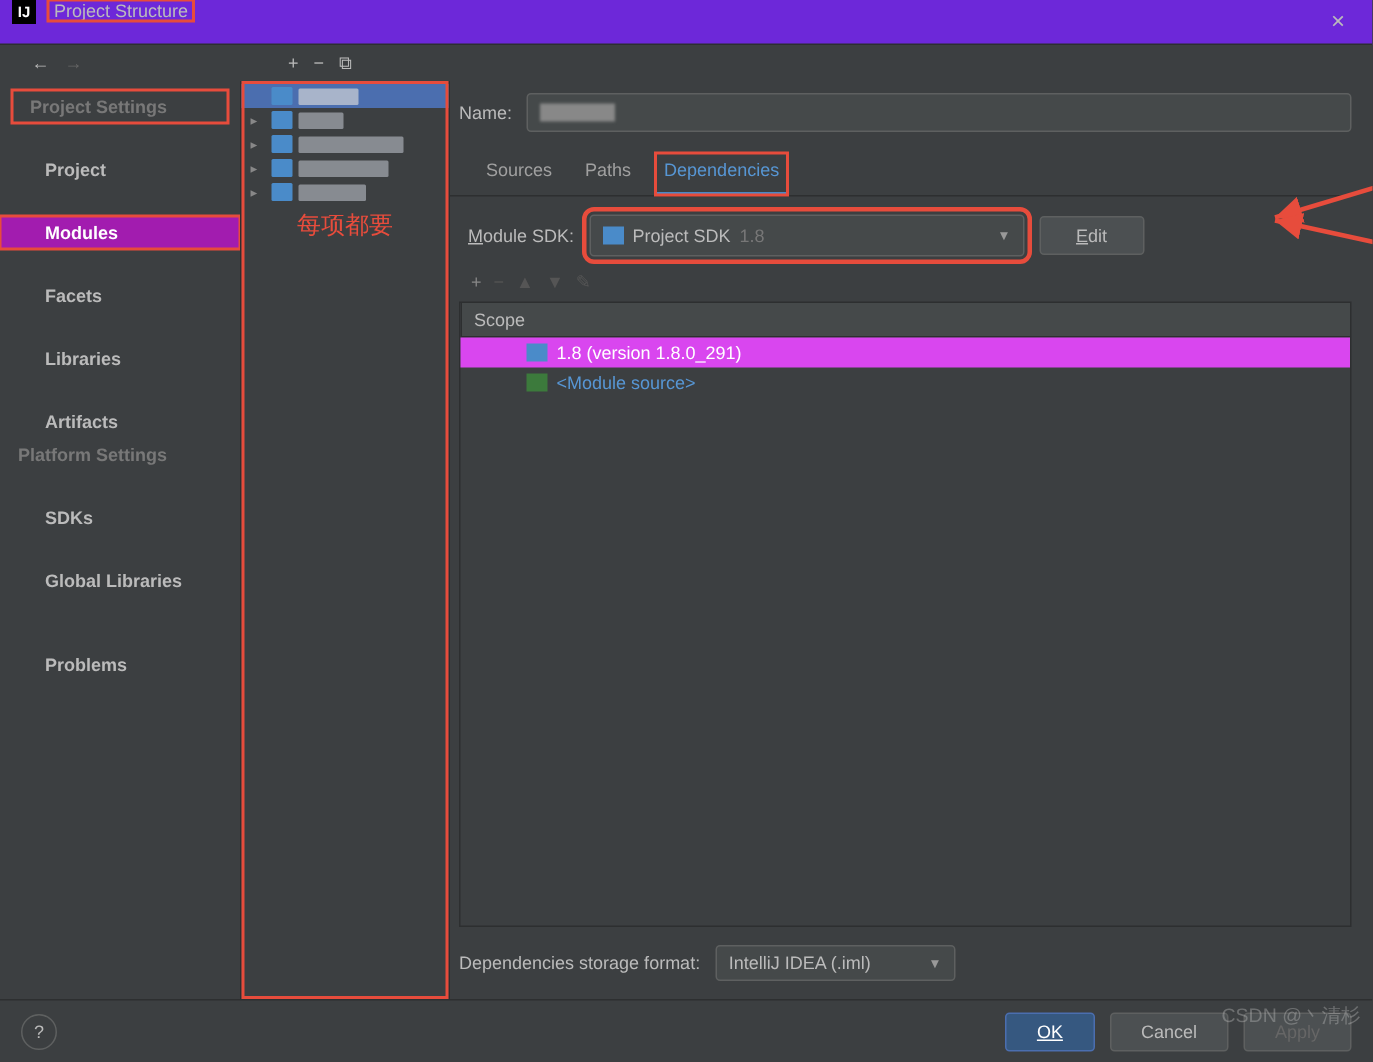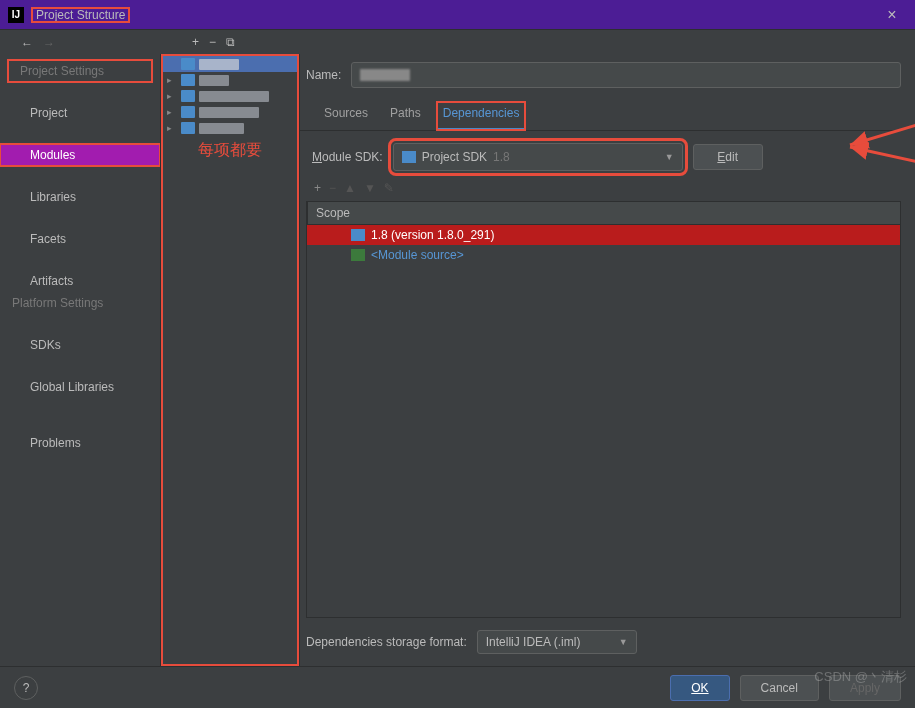--- a/index.html
+++ b/index.html
@@ -8,23 +8,23 @@
       font-size: 12px;
       background: #3c3f41;
       color: #bbbbbb;
       width: 915px;
       height: 708px;
       overflow: hidden;
       position: relative;
     }
     .titlebar {
       height: 30px;
-      background: #4c1d95;
-      display: flex;
-      align-items: center;
+      background: #6d28d9;
+      display: flex;
+      align-items: flex-start;
       padding: 0 8px;
       border-bottom: 1px solid #2d2f30;
     }
     .app-icon {
       width: 16px; height: 16px;
       background: #000;
       color: #fff;
       font-size: 10px;
       font-weight: bold;
       display: flex;
@@ -71,20 +71,21 @@
     }
     .mid-toolbar .tb-btn { color: #bbb; }
     .main {
       display: flex;
       height: 612px;
     }
     .sidebar {
       width: 160px;
       background: #3c3f41;
       padding: 6px 0;
+      font-weight: bold;
     }
     .side-header {
       color: #787878;
       padding: 4px 12px;
     }
     .side-item {
       padding: 4px 12px 4px 30px;
       cursor: pointer;
       color: #bbbbbb;
       margin-top: 20px;
@@ -249,21 +250,21 @@
       color: #bbb;
     }
     .dep-header .col-export { flex: 1; }
     .dep-header .col-scope { width: 80px; border-left: 1px solid #2d2f30; }
     .dep-row {
       display: flex;
       padding: 3px 8px;
       gap: 6px;
       align-items: center;
     }
-    .dep-row.selected { background: #b91c1c; color: #fff; }
+    .dep-row.selected { background: #d946ef; color: #fff; }
     .dep-row .dicon {
       width: 14px; height: 12px;
       background: #4a8bc9;
     }
     .dep-row.src .src-text { color: #5796d4; }
     .footer-format {
       display: flex;
       align-items: center;
       padding: 12px 6px;
       gap: 10px;
@@ -346,22 +347,22 @@
     <span class="tb-btn">⧉</span>
   </div>
 </div>
 
 <div class="main">
 
   <div class="sidebar">
     <div class="side-header red-box" style="margin:0 8px 2px 8px;">Project Settings</div>
     <div class="side-item">Project</div>
     <div class="side-item selected red-box" style="outline-offset:-1px;">Modules</div>
+    <div class="side-item">Facets</div>
     <div class="side-item">Libraries</div>
-    <div class="side-item">Facets</div>
     <div class="side-item">Artifacts</div>
     <div class="side-header">Platform Settings</div>
     <div class="side-item">SDKs</div>
     <div class="side-item">Global Libraries</div>
     <div style="height:14px"></div>
     <div class="side-item" style="padding-left:30px;">Problems</div>
   </div>
 
   <div class="module-panel">
     <div class="module-list red-box" style="outline-offset:-2px;">

